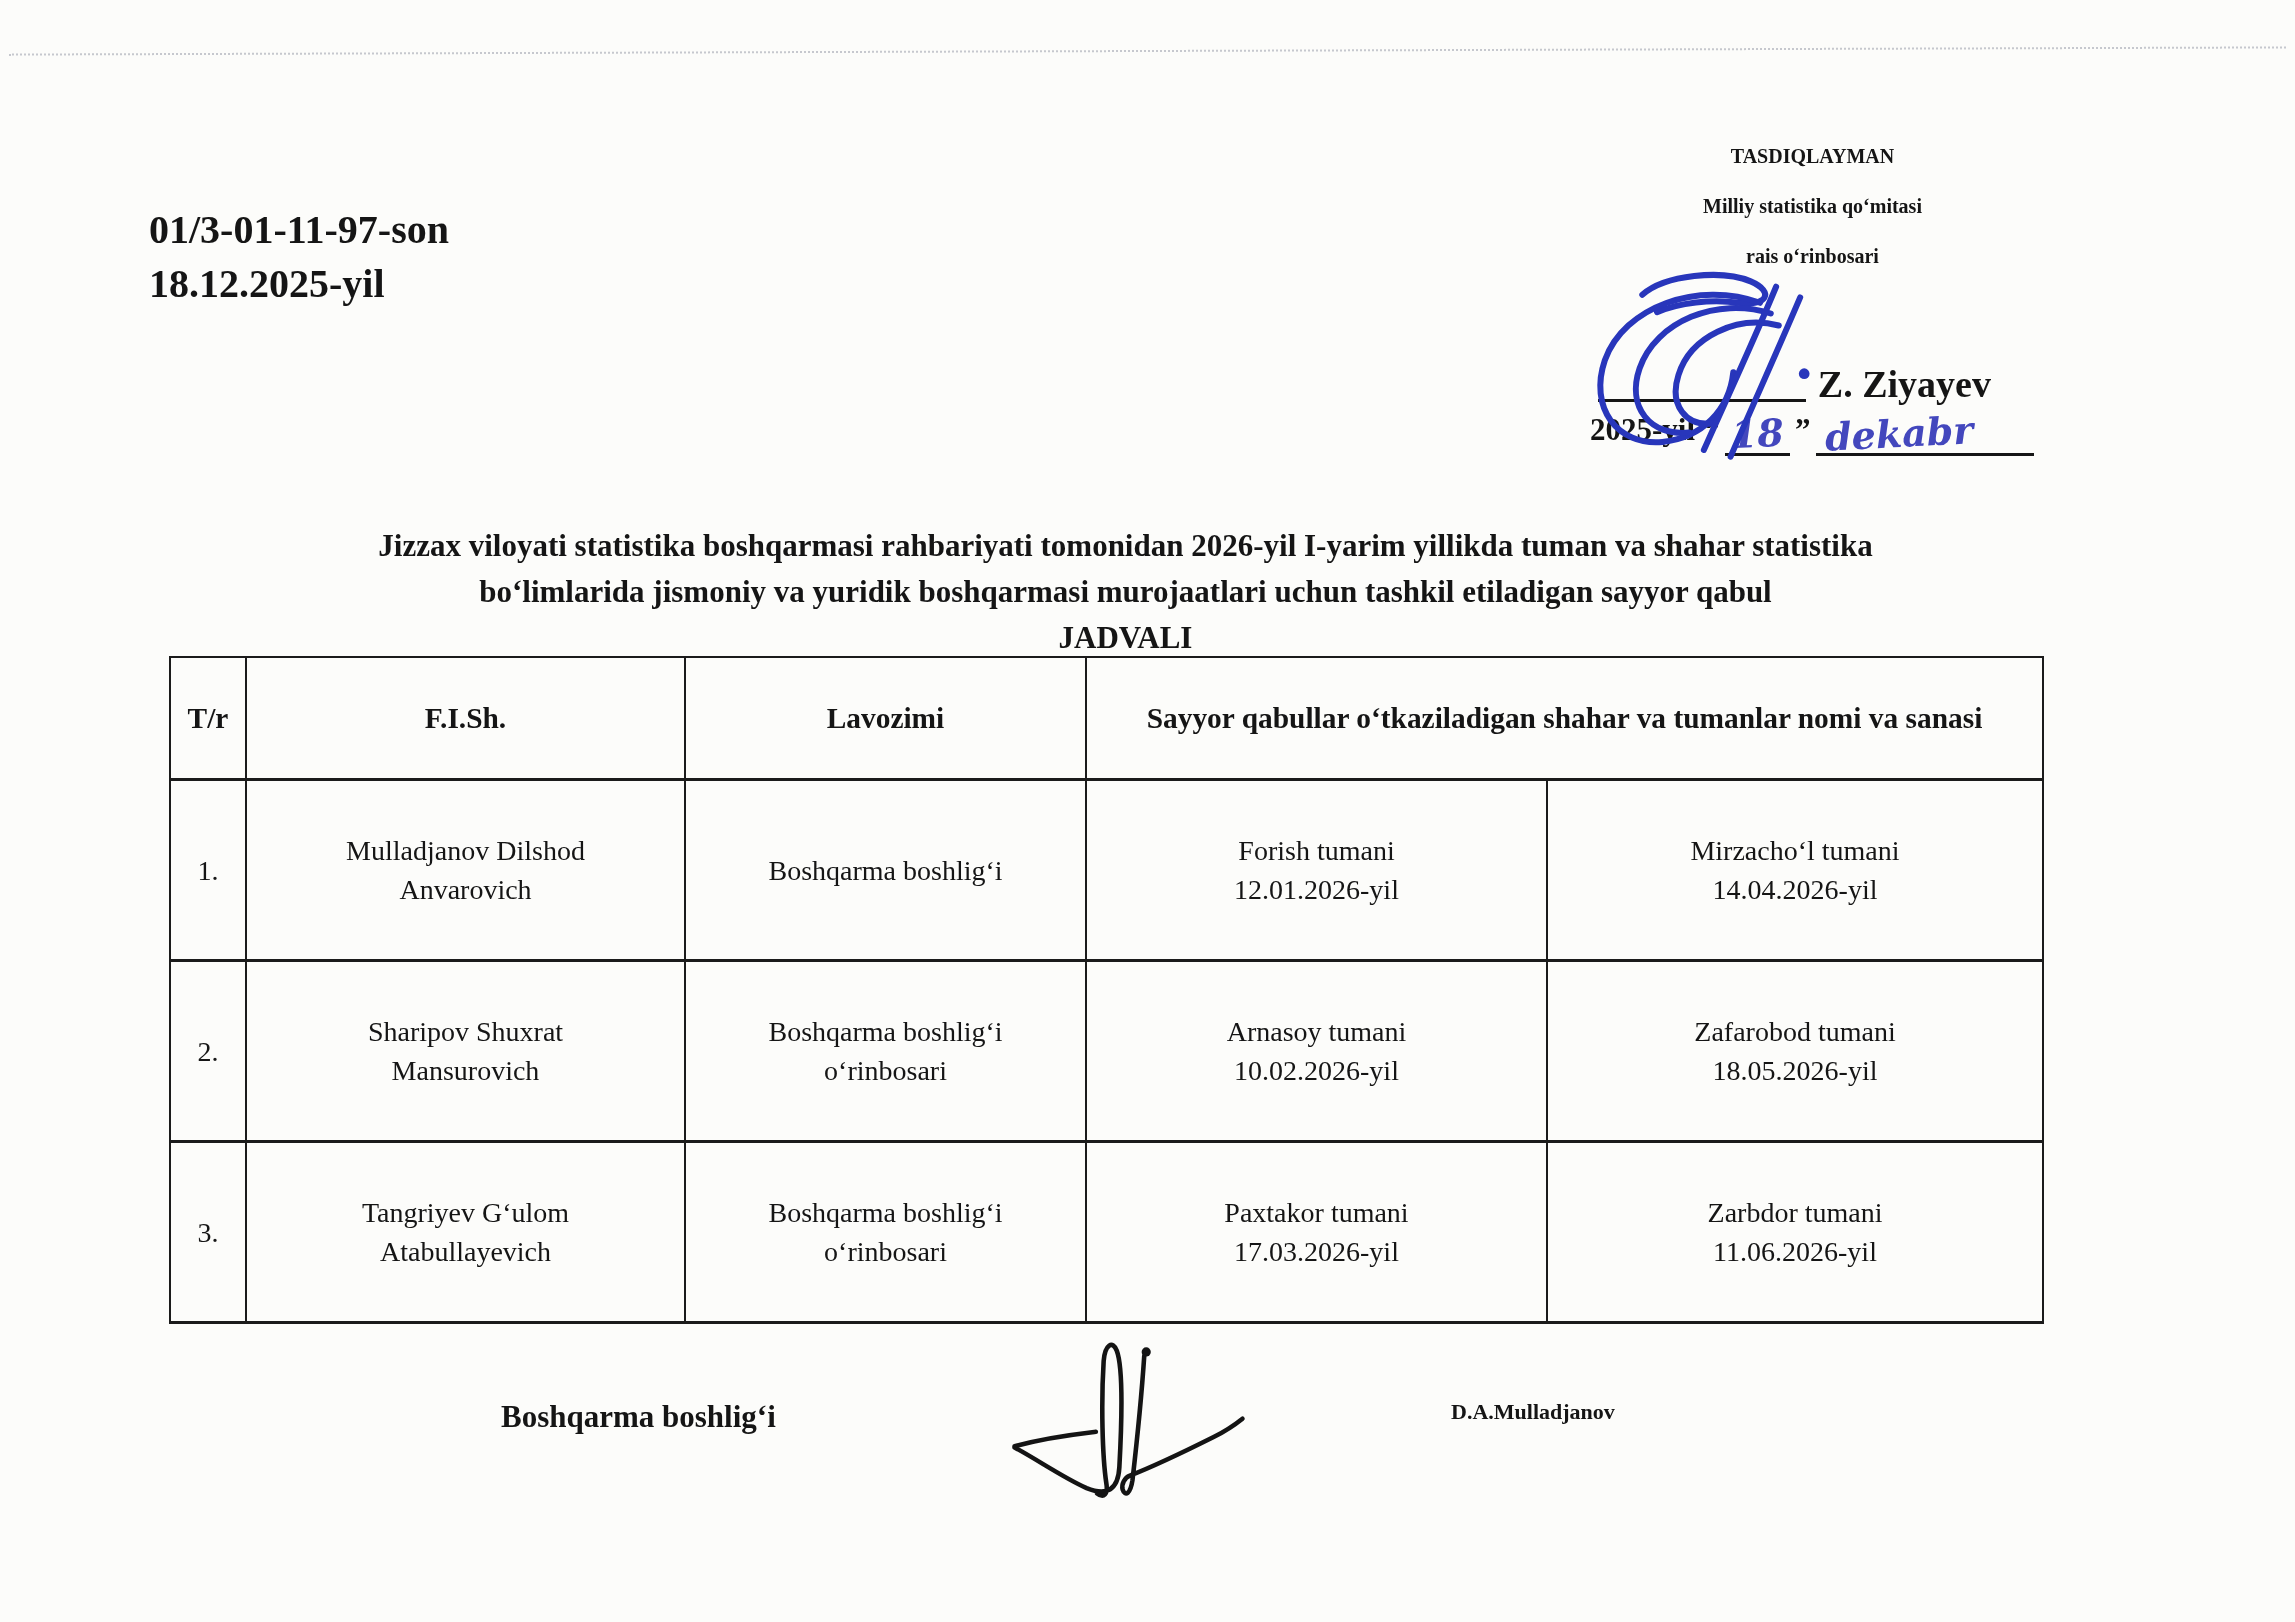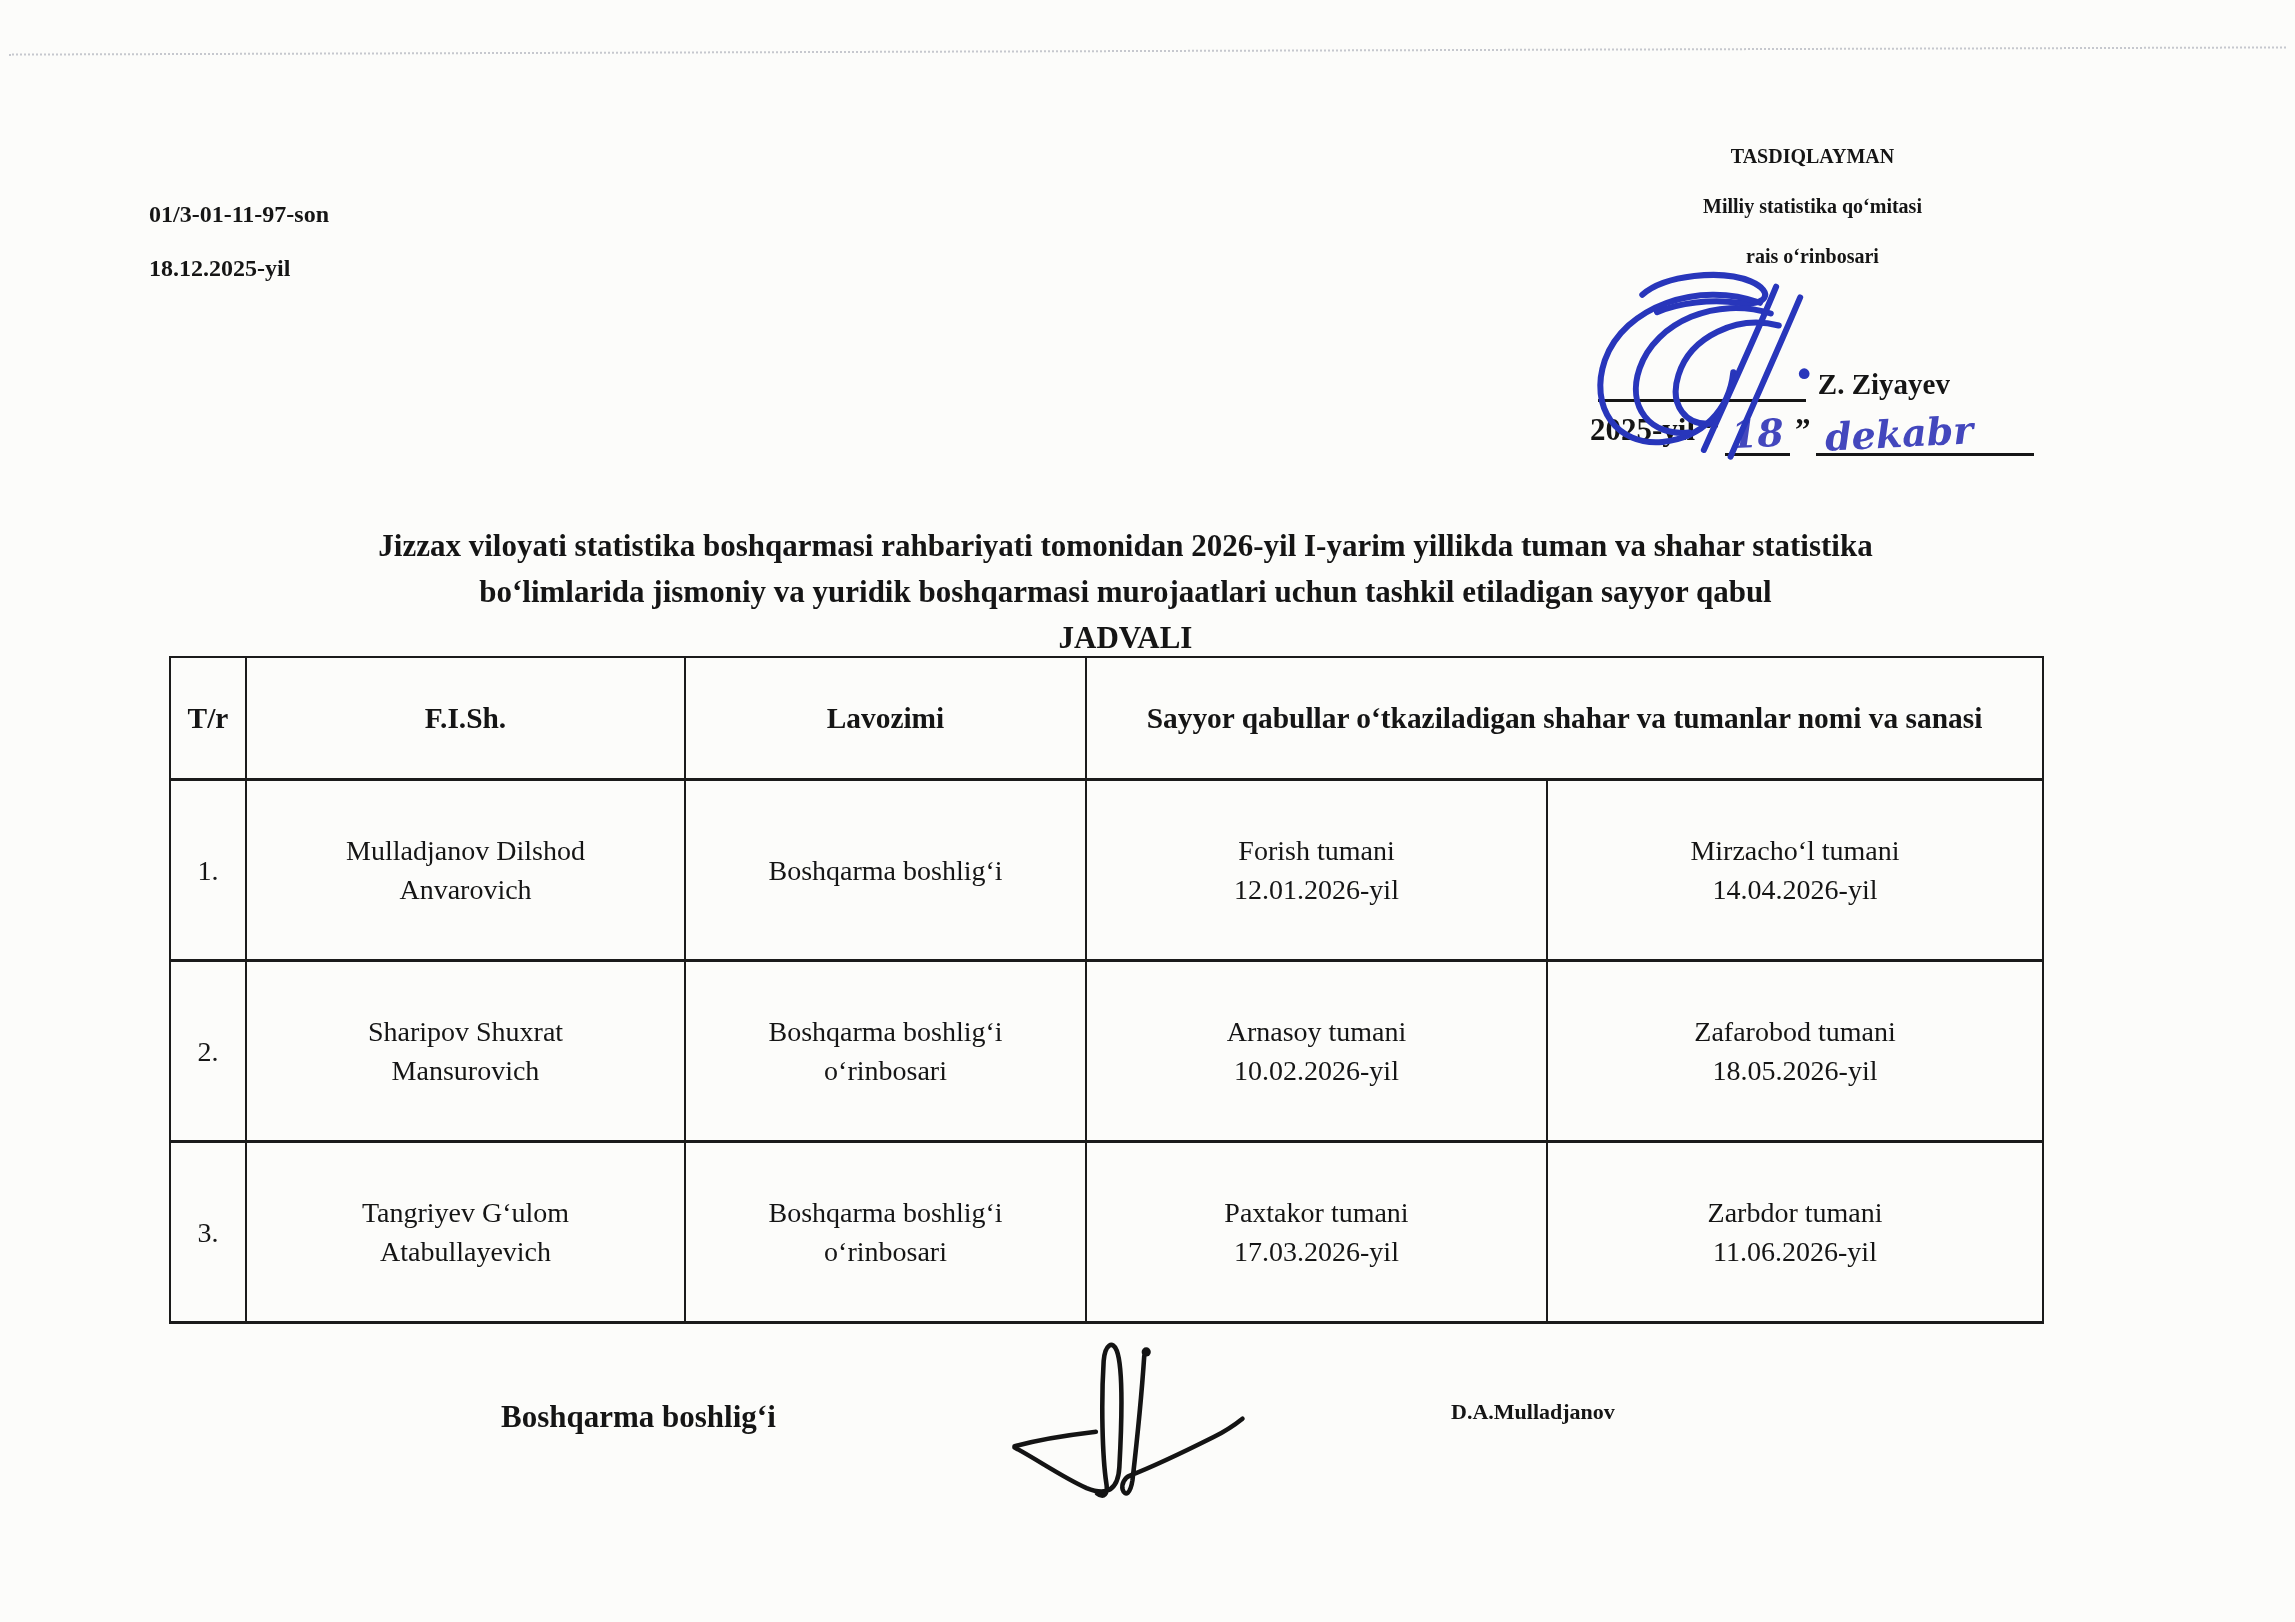--- a/index.html
+++ b/index.html
@@ -16,33 +16,33 @@
     background:linear-gradient(to bottom,#60626e 0%,#9head 0%,#9a9ca8 55%,rgba(255,255,255,0) 100%);
     opacity:.85;
   }
   .scan-line{
     position:absolute;top:50px;left:9.2px;width:2277px;height:0;
     border-top:2px dotted rgba(110,115,135,.38);
     transform:rotate(-0.18deg);
   }
 
   
-  .ref-block{position:absolute;left:149px;top:187px;font-size:24px;font-weight:bold;line-height:54px;white-space:nowrap;}
+  .ref-block{position:absolute;left:149px;top:203px;font-size:40px;font-weight:bold;line-height:54px;white-space:nowrap;}
 
   
   .approval-block{position:absolute;left:1564px;top:131px;width:497px;text-align:center;
     font-size:20px;font-weight:bold;line-height:50px;}
 
   .sign-blue{position:absolute;left:1578px;top:268px;width:241px;height:194px;z-index:3;}
   .sign-blue path{fill:none;stroke:#2836bb;stroke-width:9;stroke-linecap:round;}
   .sign-blue circle{fill:#2836bb;}
 
   .sign-line-row{position:absolute;left:1598px;top:366px;display:flex;align-items:flex-end;z-index:2;}
   .sign-underline{display:inline-block;width:208px;height:33px;border-bottom:3.3px solid #161616;}
-  .signer{font-size:29px;font-weight:bold;margin-left:11.8px;line-height:35px;white-space:nowrap;}
+  .signer{font-size:38px;font-weight:bold;margin-left:11.8px;line-height:35px;white-space:nowrap;}
 
   .date-row{position:absolute;left:1590px;top:412px;display:flex;align-items:flex-end;z-index:2;
     font-size:31px;font-weight:bold;}
   .date-year{margin:0 3.9px 7.9px 0;}
   .q{margin:0 5.2px 7.9px 5.2px;}
   .hw-wrap{border-bottom:3.3px solid #161616;display:flex;justify-content:center;align-items:flex-end;}
   .hw-wrap.day{width:65px;}
   .hw-wrap.month{width:209px;justify-content:flex-start;padding-left:9.2px;}
   .hw{font-family:"DejaVu Serif","Liberation Serif",serif;font-style:italic;color:#4347bd;
     font-size:38px;line-height:38px;transform:rotate(-3deg);font-weight:bold;}

